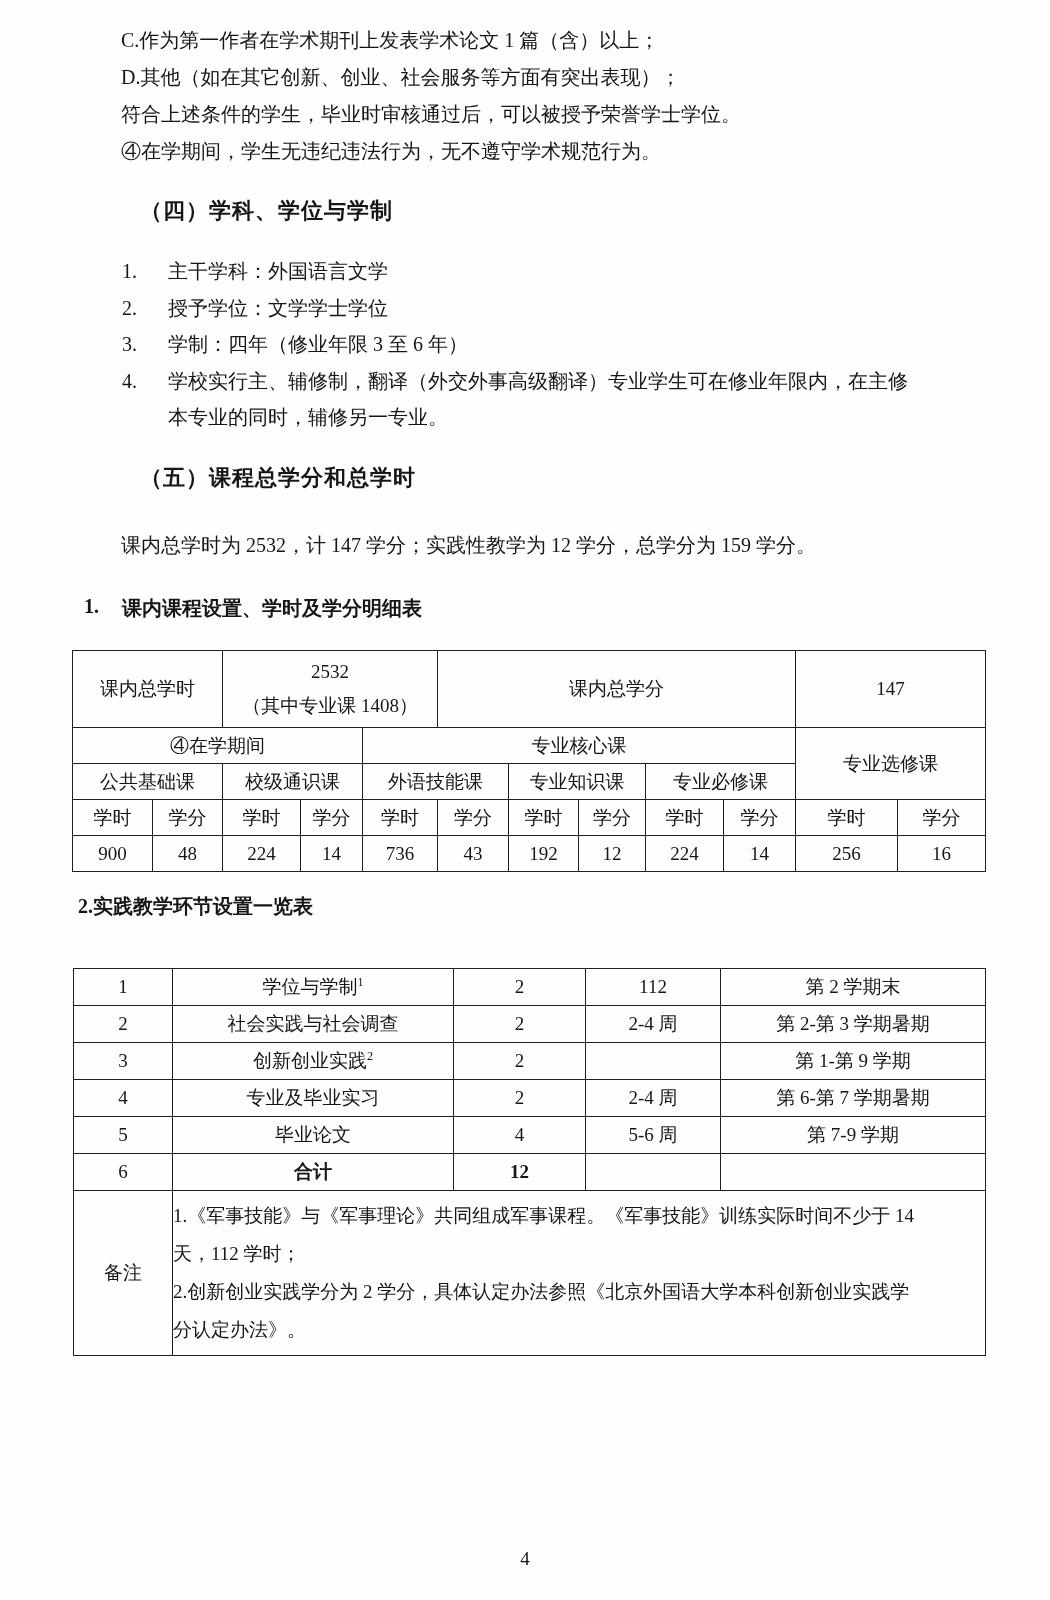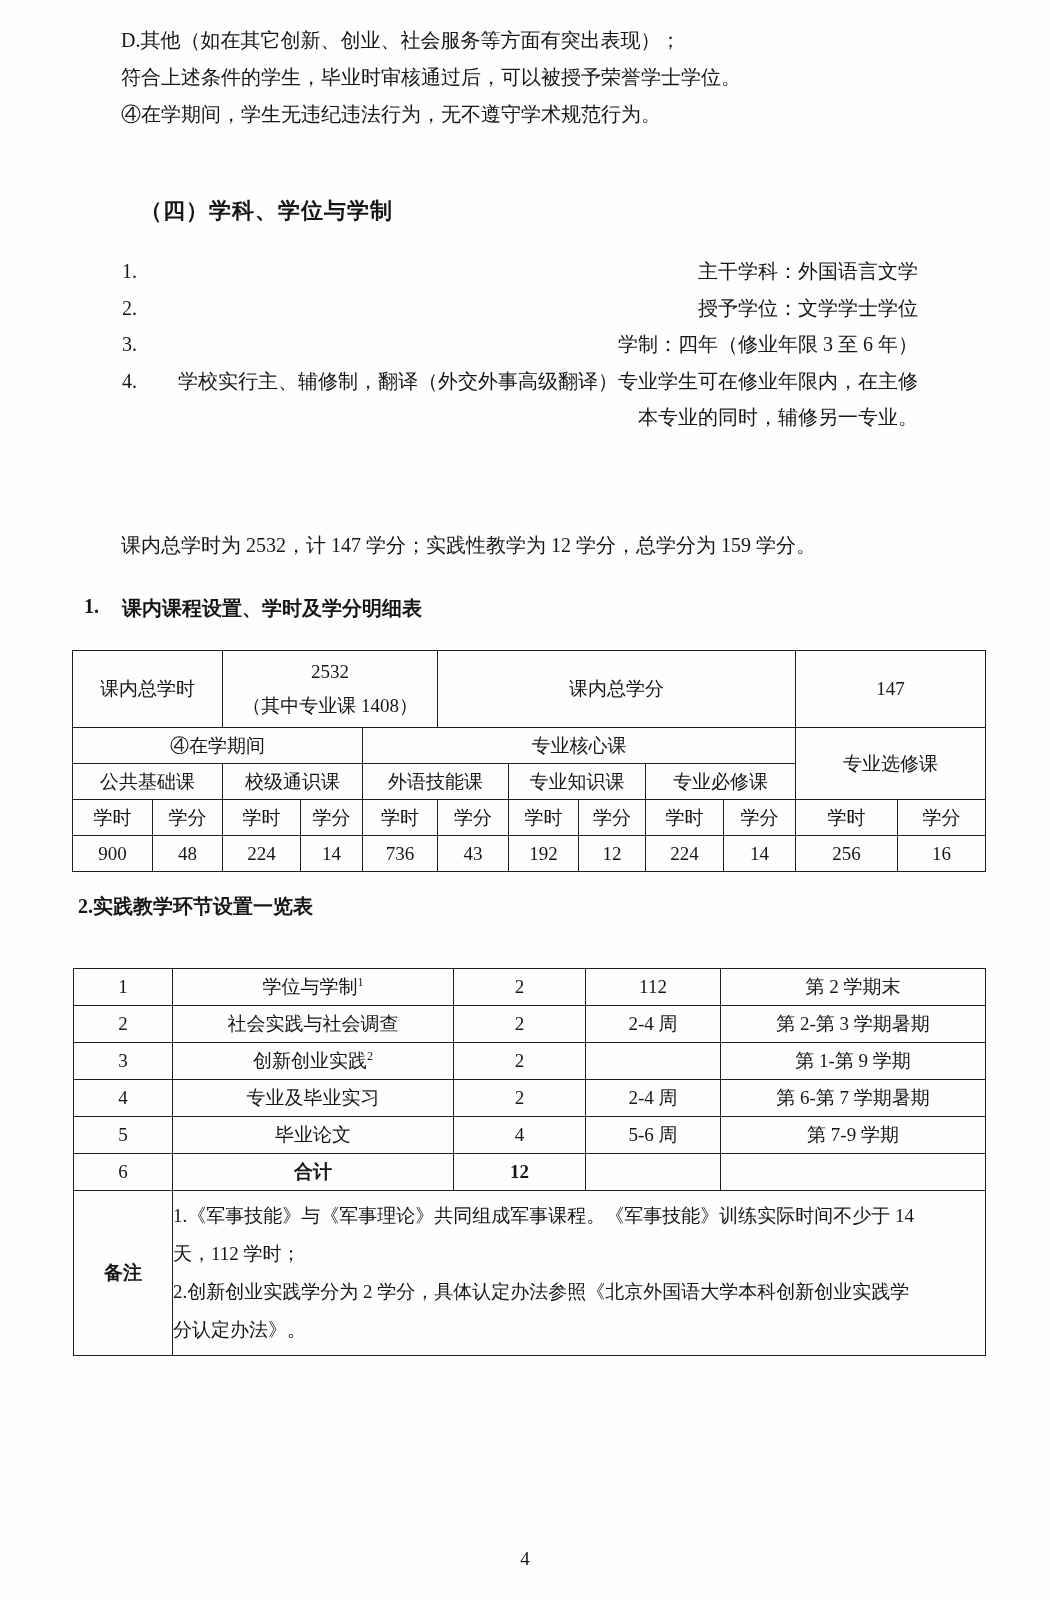--- a/index.html
+++ b/index.html
@@ -17,51 +17,52 @@
   
   .intro { position:absolute; left:121px; top:22px; line-height:37px; }
   
   .sec-title { position:absolute; left:140px; font-size:22px; font-weight:bold; letter-spacing:1px; }
   .sec4-title { top:196px; }
   .sec5-title { top:463px; }
   
   .num-list { position:absolute; left:122px; top:253px; width:800px; }
   .num-item { display:flex; line-height:36.5px; }
   .num-item .no { width:46px; flex:0 0 46px; }
-  .num-item .txt { width:750px;text-align:right; }
+  .num-item .txt { width:750px; }
   
   .sec5-para { position:absolute; left:121px; top:530px; line-height:30px; }
   
   .t1-caption { position:absolute; left:84px; top:595px; font-weight:bold; display:flex; }
   .t1-caption .no { width:38px; }
   .t2-caption { position:absolute; left:78px; top:893px; font-weight:bold; }
   
   table { border-collapse:collapse; table-layout:fixed; font-size:19px; }
   td { border:1.5px solid #1f1f1f; text-align:center; vertical-align:middle; padding:0; overflow:hidden; }
   .t1 { position:absolute; left:72px; top:650px; width:913px; }
   .t1 tr.r1 { height:77px; }
   .t1 tr.r2, .t1 tr.r3, .t1 tr.r4, .t1 tr.r5 { height:36px; }
   .t1 .two-line div { line-height:34px; }
   .t2 { position:absolute; left:73px; top:968px; width:912px; }
   .t2 tr.hdr { height:39px; }
   .t2 tr.body { height:37px; }
   .t2 .total-cell { font-weight:bold; }
   sup { font-size:12px; vertical-align:super; line-height:0; }
-  .remark-label { font-weight:bold; }
+  .remark-label { font-weight:normal; }
   .remark-body { text-align:left; padding:6px 62px 6px 0; line-height:38px; }
   .remark-body p { text-align:left; }
   
   .page-num { position:absolute; left:0; right:0; top:1548px; text-align:center; font-size:19px; }
 </style>
 </head>
 <body>
 
 <div class="page">
 
   <div class="intro">
+    <div>C.作为第一作者在学术期刊上发表学术论文 1 篇（含）以上；</div>
     <div>D.其他（如在其它创新、创业、社会服务等方面有突出表现）；</div>
     <div>符合上述条件的学生，毕业时审核通过后，可以被授予荣誉学士学位。</div>
     <div>④在学期间，学生无违纪违法行为，无不遵守学术规范行为。</div>
   </div>
 
   <div class="sec-title sec4-title">（四）学科、学位与学制</div>
   <div class="num-list">
     <div class="num-item">
       <span class="no">1.</span>
       <span class="txt">主干学科：外国语言文学</span>
@@ -73,20 +74,21 @@
     <div class="num-item">
       <span class="no">3.</span>
       <span class="txt">学制：四年（修业年限 3 至 6 年）</span>
     </div>
     <div class="num-item">
       <span class="no">4.</span>
       <span class="txt">学校实行主、辅修制，翻译（外交外事高级翻译）专业学生可在修业年限内，在主修本专业的同时，辅修另一专业。</span>
     </div>
   </div>
 
+  <div class="sec-title sec5-title">（五）课程总学分和总学时</div>
   <div class="sec5-para">课内总学时为 2532，计 147 学分；实践性教学为 12 学分，总学分为 159 学分。</div>
 
   <div class="t1-caption">
     <span class="no">1.</span>
     <span>课内课程设置、学时及学分明细表</span>
   </div>
 
   <table class="t1">
     <colgroup>
       <col style="width:80px">

